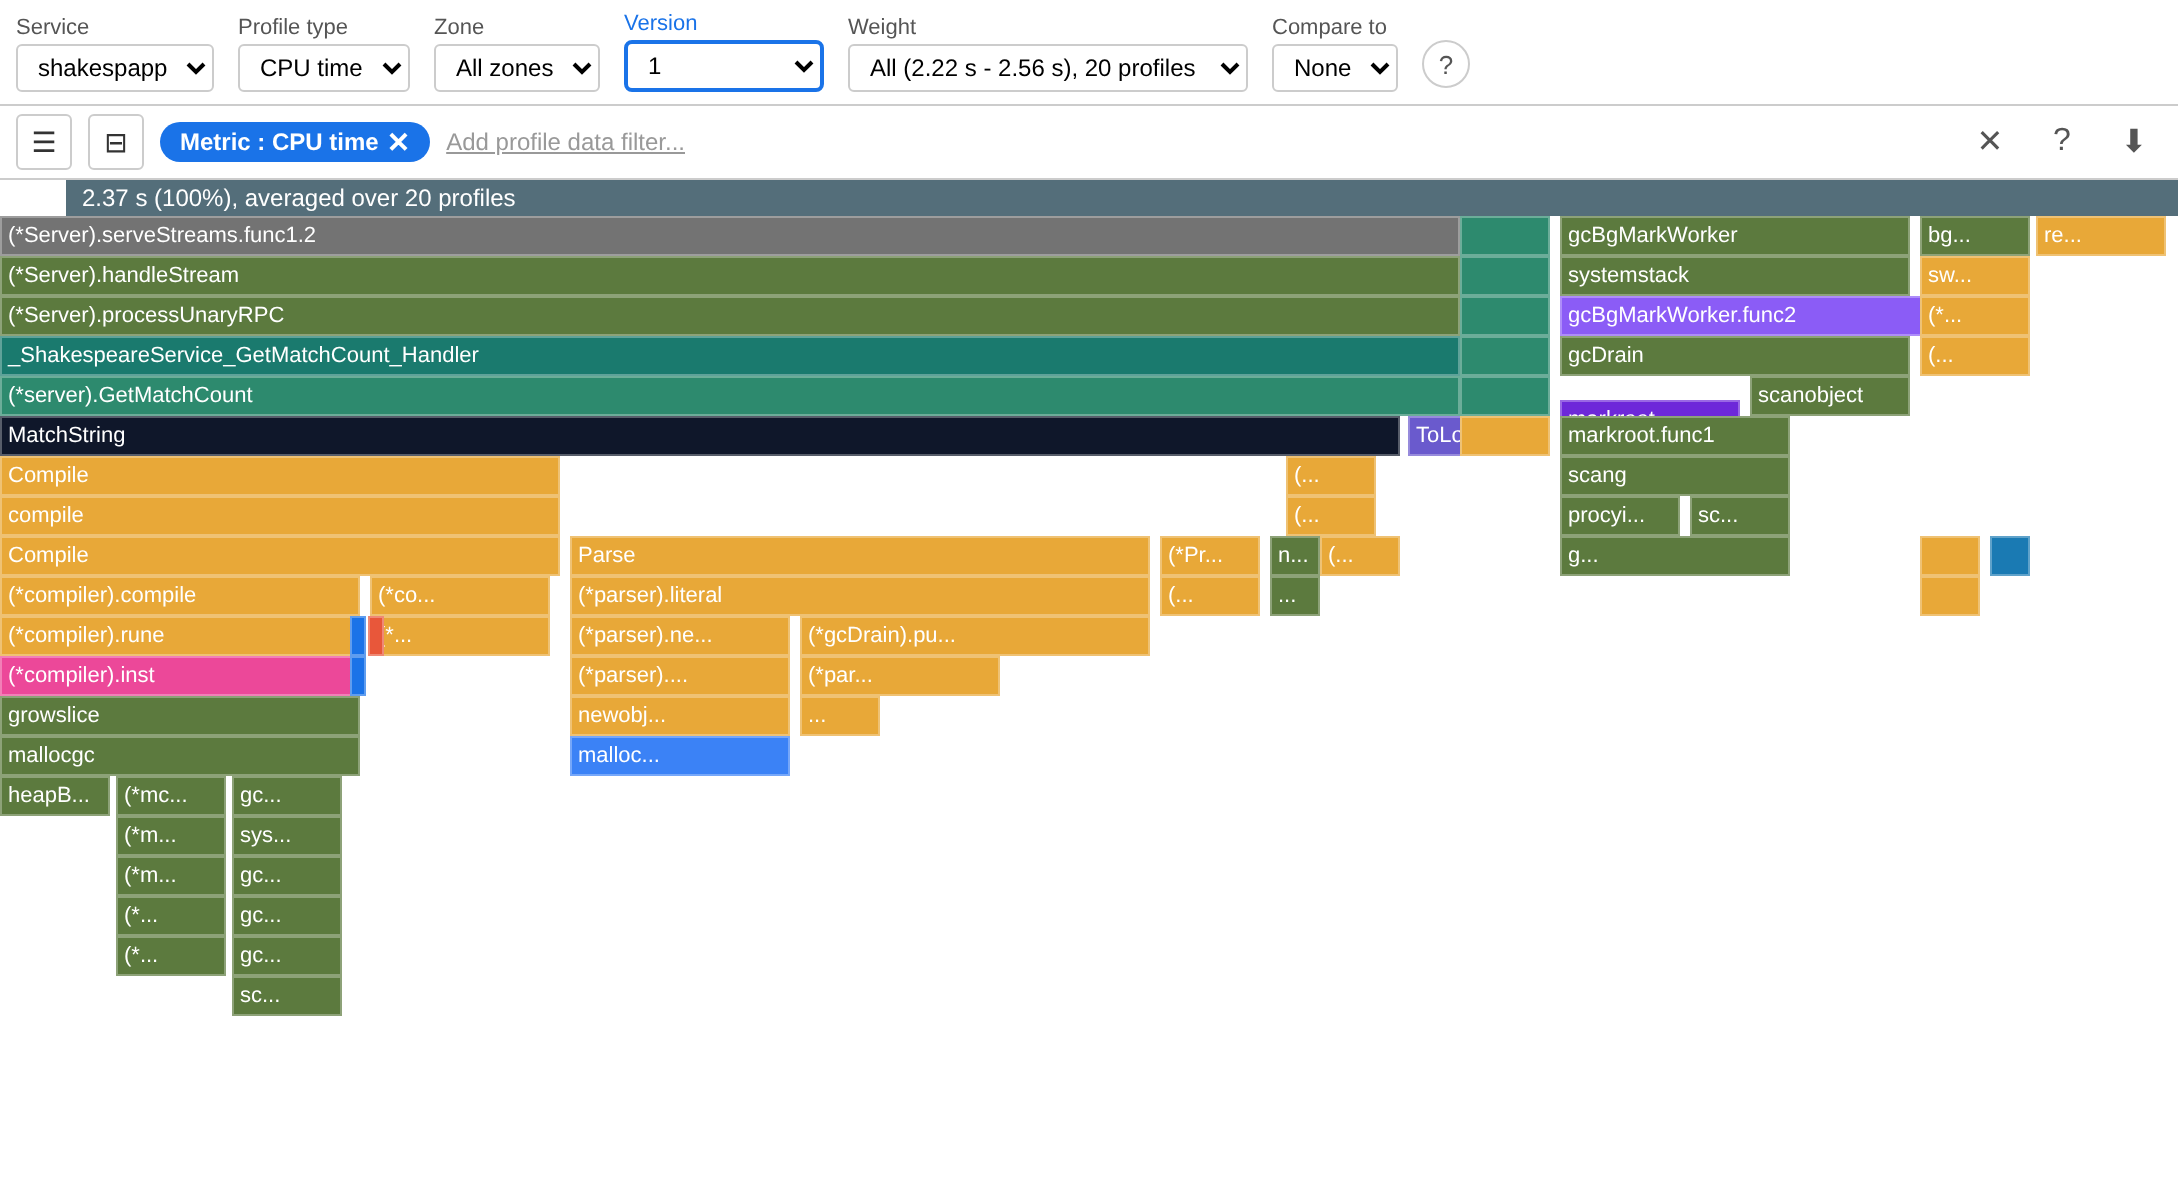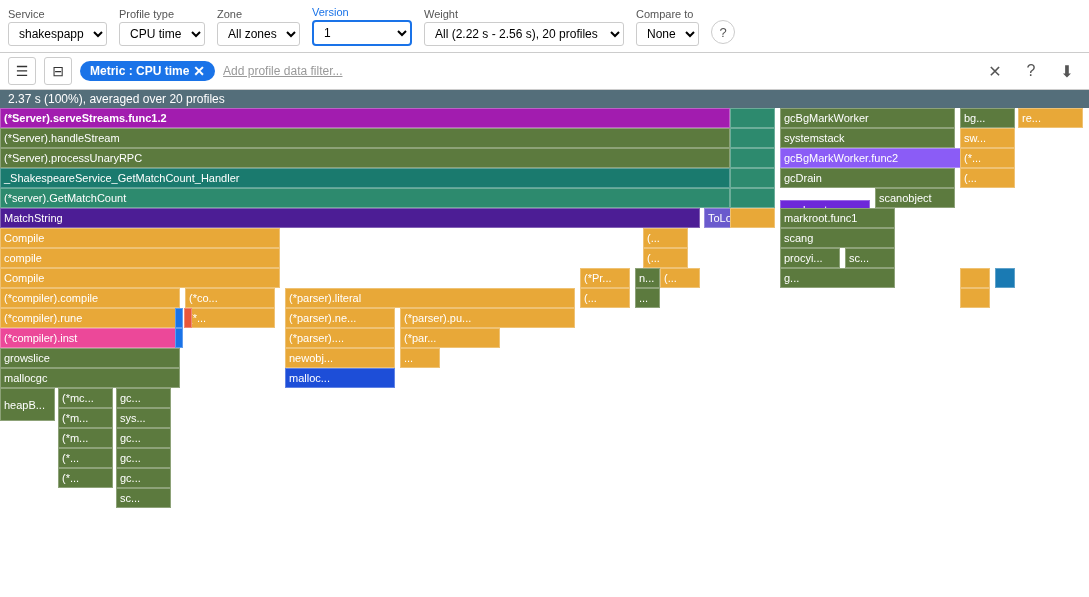--- a/index.html
+++ b/index.html
@@ -89,20 +89,21 @@
     .flamegraph-area {
       background: #fff;
       overflow: hidden;
       position: relative;
     }
     .flamegraph-summary {
       background: #546e7a;
       color: #fff;
       padding: 2px 8px;
       font-size: 12px;
+      margin-left: 33px;
     }
     .flame-canvas {
       position: relative;
       width: 1089px;
       height: 500px;
       overflow: hidden;
     }
     .flame-block {
       position: absolute;
       display: flex; align-items: center;
@@ -180,69 +181,70 @@
   <div class="filter-bar-right">
     <button class="icon-btn">✕</button>
     <button class="icon-btn">?</button>
     <button class="icon-btn">⬇</button>
   </div>
 </div>
 
 <div class="flamegraph-area">
   <div class="flamegraph-summary">2.37 s (100%), averaged over 20 profiles</div>
   <div class="flame-canvas" id="flame-canvas">
-  <div class="flame-block" style="left: 0px; width: 730px; top: 0px; height: 20px; background-color: #a21caf; font-weight: bold;">(*Server).serveStreams.func1.2</div>
+  <div class="flame-block" style="left: 0px; width: 730px; top: 0px; height: 20px; background-color: #737373;">(*Server).serveStreams.func1.2</div>
       <div class="flame-block" style="left: 780px; width: 175px; top: 0px; height: 20px; background-color: rgb(92, 122, 62);">gcBgMarkWorker</div>
       <div class="flame-block" style="left: 960px; width: 55px; top: 0px; height: 20px; background-color: rgb(92, 122, 62);">bg...</div>
       <div class="flame-block" style="left: 1018px; width: 65px; top: 0px; height: 20px; background-color: rgb(232, 168, 56);">re...</div>
       <div class="flame-block" style="left: 0px; width: 730px; top: 20px; height: 20px; background-color: rgb(92, 122, 62);">(*Server).handleStream</div>
       <div class="flame-block" style="left: 780px; width: 175px; top: 20px; height: 20px; background-color: rgb(92, 122, 62);">systemstack</div>
       <div class="flame-block" style="left: 960px; width: 55px; top: 20px; height: 20px; background-color: rgb(232, 168, 56);">sw...</div>
       <div class="flame-block" style="left: 0px; width: 730px; top: 40px; height: 20px; background-color: rgb(92, 122, 62);">(*Server).processUnaryRPC</div>
       <div class="flame-block" style="left: 780px; width: 189px; top: 40px; height: 20px; background-color: #8b5cf6;">gcBgMarkWorker.func2</div>
       <div class="flame-block" style="left: 960px; width: 55px; top: 40px; height: 20px; background-color: rgb(232, 168, 56);">(*...</div>
       <div class="flame-block" style="left: 0px; width: 730px; top: 60px; height: 20px; background-color: rgb(26, 122, 110);">_ShakespeareService_GetMatchCount_Handler</div>
       <div class="flame-block" style="left: 780px; width: 175px; top: 60px; height: 20px; background-color: rgb(92, 122, 62);">gcDrain</div>
       <div class="flame-block" style="left: 960px; width: 55px; top: 60px; height: 20px; background-color: rgb(232, 168, 56);">(...</div>
       <div class="flame-block" style="left: 0px; width: 730px; top: 80px; height: 20px; background-color: rgb(45, 138, 110);">(*server).GetMatchCount</div>
       <div class="flame-block" style="left: 780px; width: 90px; top: 92px; height: 20px; background-color: #6d28d9;">markroot</div>
       <div class="flame-block" style="left: 875px; width: 80px; top: 80px; height: 20px; background-color: rgb(92, 122, 62);">scanobject</div>
-      <div class="flame-block" style="left: 0px; width: 700px; top: 100px; height: 20px; background-color: #4c1d95;">MatchString</div>
+      <div class="flame-block" style="left: 0px; width: 700px; top: 100px; height: 20px; background-color: #0f172a;">MatchString</div>
       <div class="flame-block" style="left: 704px; width: 55px; top: 100px; height: 20px; background-color: rgb(106, 90, 205);">ToLo...</div>
       <div class="flame-block" style="left: 780px; width: 115px; top: 100px; height: 20px; background-color: rgb(92, 122, 62);">markroot.func1</div>
       <div class="flame-block" style="left: 0px; width: 280px; top: 120px; height: 20px; background-color: rgb(232, 168, 56);">Compile</div>
       <div class="flame-block" style="left: 643px; width: 45px; top: 120px; height: 20px; background-color: rgb(232, 168, 56);">(...</div>
       <div class="flame-block" style="left: 780px; width: 115px; top: 120px; height: 20px; background-color: rgb(92, 122, 62);">scang</div>
       <div class="flame-block" style="left: 0px; width: 280px; top: 140px; height: 20px; background-color: rgb(232, 168, 56);">compile</div>
       <div class="flame-block" style="left: 643px; width: 45px; top: 140px; height: 20px; background-color: rgb(232, 168, 56);">(...</div>
       <div class="flame-block" style="left: 780px; width: 60px; top: 140px; height: 20px; background-color: rgb(92, 122, 62);">procyi...</div>
       <div class="flame-block" style="left: 845px; width: 50px; top: 140px; height: 20px; background-color: rgb(92, 122, 62);">sc...</div>
       <div class="flame-block" style="left: 0px; width: 280px; top: 160px; height: 20px; background-color: rgb(232, 168, 56);">Compile</div>
+      <div class="flame-block" style="left: 285px; width: 290px; top: 160px; height: 20px; background-color: rgb(232, 168, 56);">Parse</div>
       <div class="flame-block" style="left: 580px; width: 50px; top: 160px; height: 20px; background-color: rgb(232, 168, 56);">(*Pr...</div>
       <div class="flame-block" style="left: 635px; width: 25px; top: 160px; height: 20px; background-color: rgb(92, 122, 62);">n...</div>
       <div class="flame-block" style="left: 660px; width: 40px; top: 160px; height: 20px; background-color: rgb(232, 168, 56);">(...</div>
       <div class="flame-block" style="left: 780px; width: 115px; top: 160px; height: 20px; background-color: rgb(92, 122, 62);">g...</div>
       <div class="flame-block" style="left: 0px; width: 180px; top: 180px; height: 20px; background-color: rgb(232, 168, 56);">(*compiler).compile</div>
       <div class="flame-block" style="left: 185px; width: 90px; top: 180px; height: 20px; background-color: rgb(232, 168, 56);">(*co...</div>
       <div class="flame-block" style="left: 285px; width: 290px; top: 180px; height: 20px; background-color: rgb(232, 168, 56);">(*parser).literal</div>
       <div class="flame-block" style="left: 580px; width: 50px; top: 180px; height: 20px; background-color: rgb(232, 168, 56);">(...</div>
       <div class="flame-block" style="left: 635px; width: 25px; top: 180px; height: 20px; background-color: rgb(92, 122, 62);">...</div>
       <div class="flame-block" style="left: 0px; width: 180px; top: 200px; height: 20px; background-color: rgb(232, 168, 56);">(*compiler).rune</div>
       <div class="flame-block" style="left: 185px; width: 90px; top: 200px; height: 20px; background-color: rgb(232, 168, 56);">(*...</div>
       <div class="flame-block" style="left: 285px; width: 110px; top: 200px; height: 20px; background-color: rgb(232, 168, 56);">(*parser).ne...</div>
-      <div class="flame-block" style="left: 400px; width: 175px; top: 200px; height: 20px; background-color: rgb(232, 168, 56);">(*parser).pu...</div>
+      <div class="flame-block" style="left: 400px; width: 175px; top: 200px; height: 20px; background-color: rgb(232, 168, 56);">(*gcDrain).pu...</div>
       <div class="flame-block" style="left: 0px; width: 180px; top: 220px; height: 20px; background-color: #ec4899;">(*compiler).inst</div>
       <div class="flame-block" style="left: 285px; width: 110px; top: 220px; height: 20px; background-color: rgb(232, 168, 56);">(*parser)....</div>
       <div class="flame-block" style="left: 400px; width: 100px; top: 220px; height: 20px; background-color: rgb(232, 168, 56);">(*par...</div>
       <div class="flame-block" style="left: 0px; width: 180px; top: 240px; height: 20px; background-color: rgb(92, 122, 62);">growslice</div>
       <div class="flame-block" style="left: 285px; width: 110px; top: 240px; height: 20px; background-color: rgb(232, 168, 56);">newobj...</div>
       <div class="flame-block" style="left: 400px; width: 40px; top: 240px; height: 20px; background-color: rgb(232, 168, 56);">...</div>
       <div class="flame-block" style="left: 0px; width: 180px; top: 260px; height: 20px; background-color: rgb(92, 122, 62);">mallocgc</div>
-      <div class="flame-block" style="left: 285px; width: 110px; top: 260px; height: 20px; background-color: #1d4ed8;">malloc...</div>
-      <div class="flame-block" style="left: 0px; width: 55px; top: 280px; height: 33px; background-color: rgb(92, 122, 62);">heapB...</div>
+      <div class="flame-block" style="left: 285px; width: 110px; top: 260px; height: 20px; background-color: #3b82f6;">malloc...</div>
+      <div class="flame-block" style="left: 0px; width: 55px; top: 280px; height: 20px; background-color: rgb(92, 122, 62);">heapB...</div>
       <div class="flame-block" style="left: 58px; width: 55px; top: 280px; height: 20px; background-color: rgb(92, 122, 62);">(*mc...</div>
       <div class="flame-block" style="left: 116px; width: 55px; top: 280px; height: 20px; background-color: rgb(92, 122, 62);">gc...</div>
       <div class="flame-block" style="left: 58px; width: 55px; top: 300px; height: 20px; background-color: rgb(92, 122, 62);">(*m...</div>
       <div class="flame-block" style="left: 116px; width: 55px; top: 300px; height: 20px; background-color: rgb(92, 122, 62);">sys...</div>
       <div class="flame-block" style="left: 58px; width: 55px; top: 320px; height: 20px; background-color: rgb(92, 122, 62);">(*m...</div>
       <div class="flame-block" style="left: 116px; width: 55px; top: 320px; height: 20px; background-color: rgb(92, 122, 62);">gc...</div>
       <div class="flame-block" style="left: 58px; width: 55px; top: 340px; height: 20px; background-color: rgb(92, 122, 62);">(*...</div>
       <div class="flame-block" style="left: 116px; width: 55px; top: 340px; height: 20px; background-color: rgb(92, 122, 62);">gc...</div>
       <div class="flame-block" style="left: 58px; width: 55px; top: 360px; height: 20px; background-color: rgb(92, 122, 62);">(*...</div>
       <div class="flame-block" style="left: 116px; width: 55px; top: 360px; height: 20px; background-color: rgb(92, 122, 62);">gc...</div>

